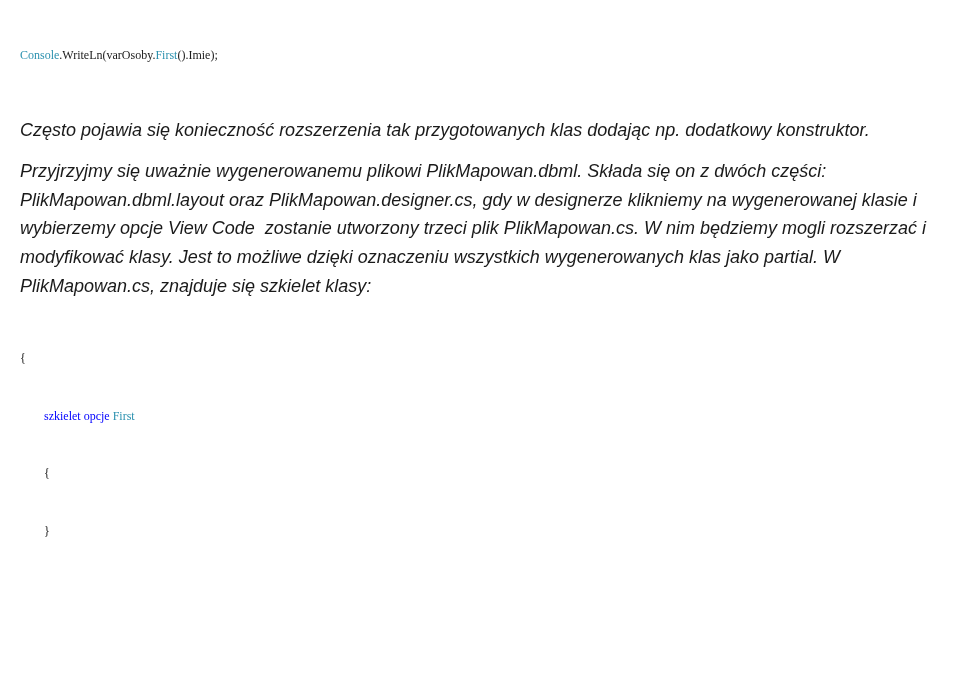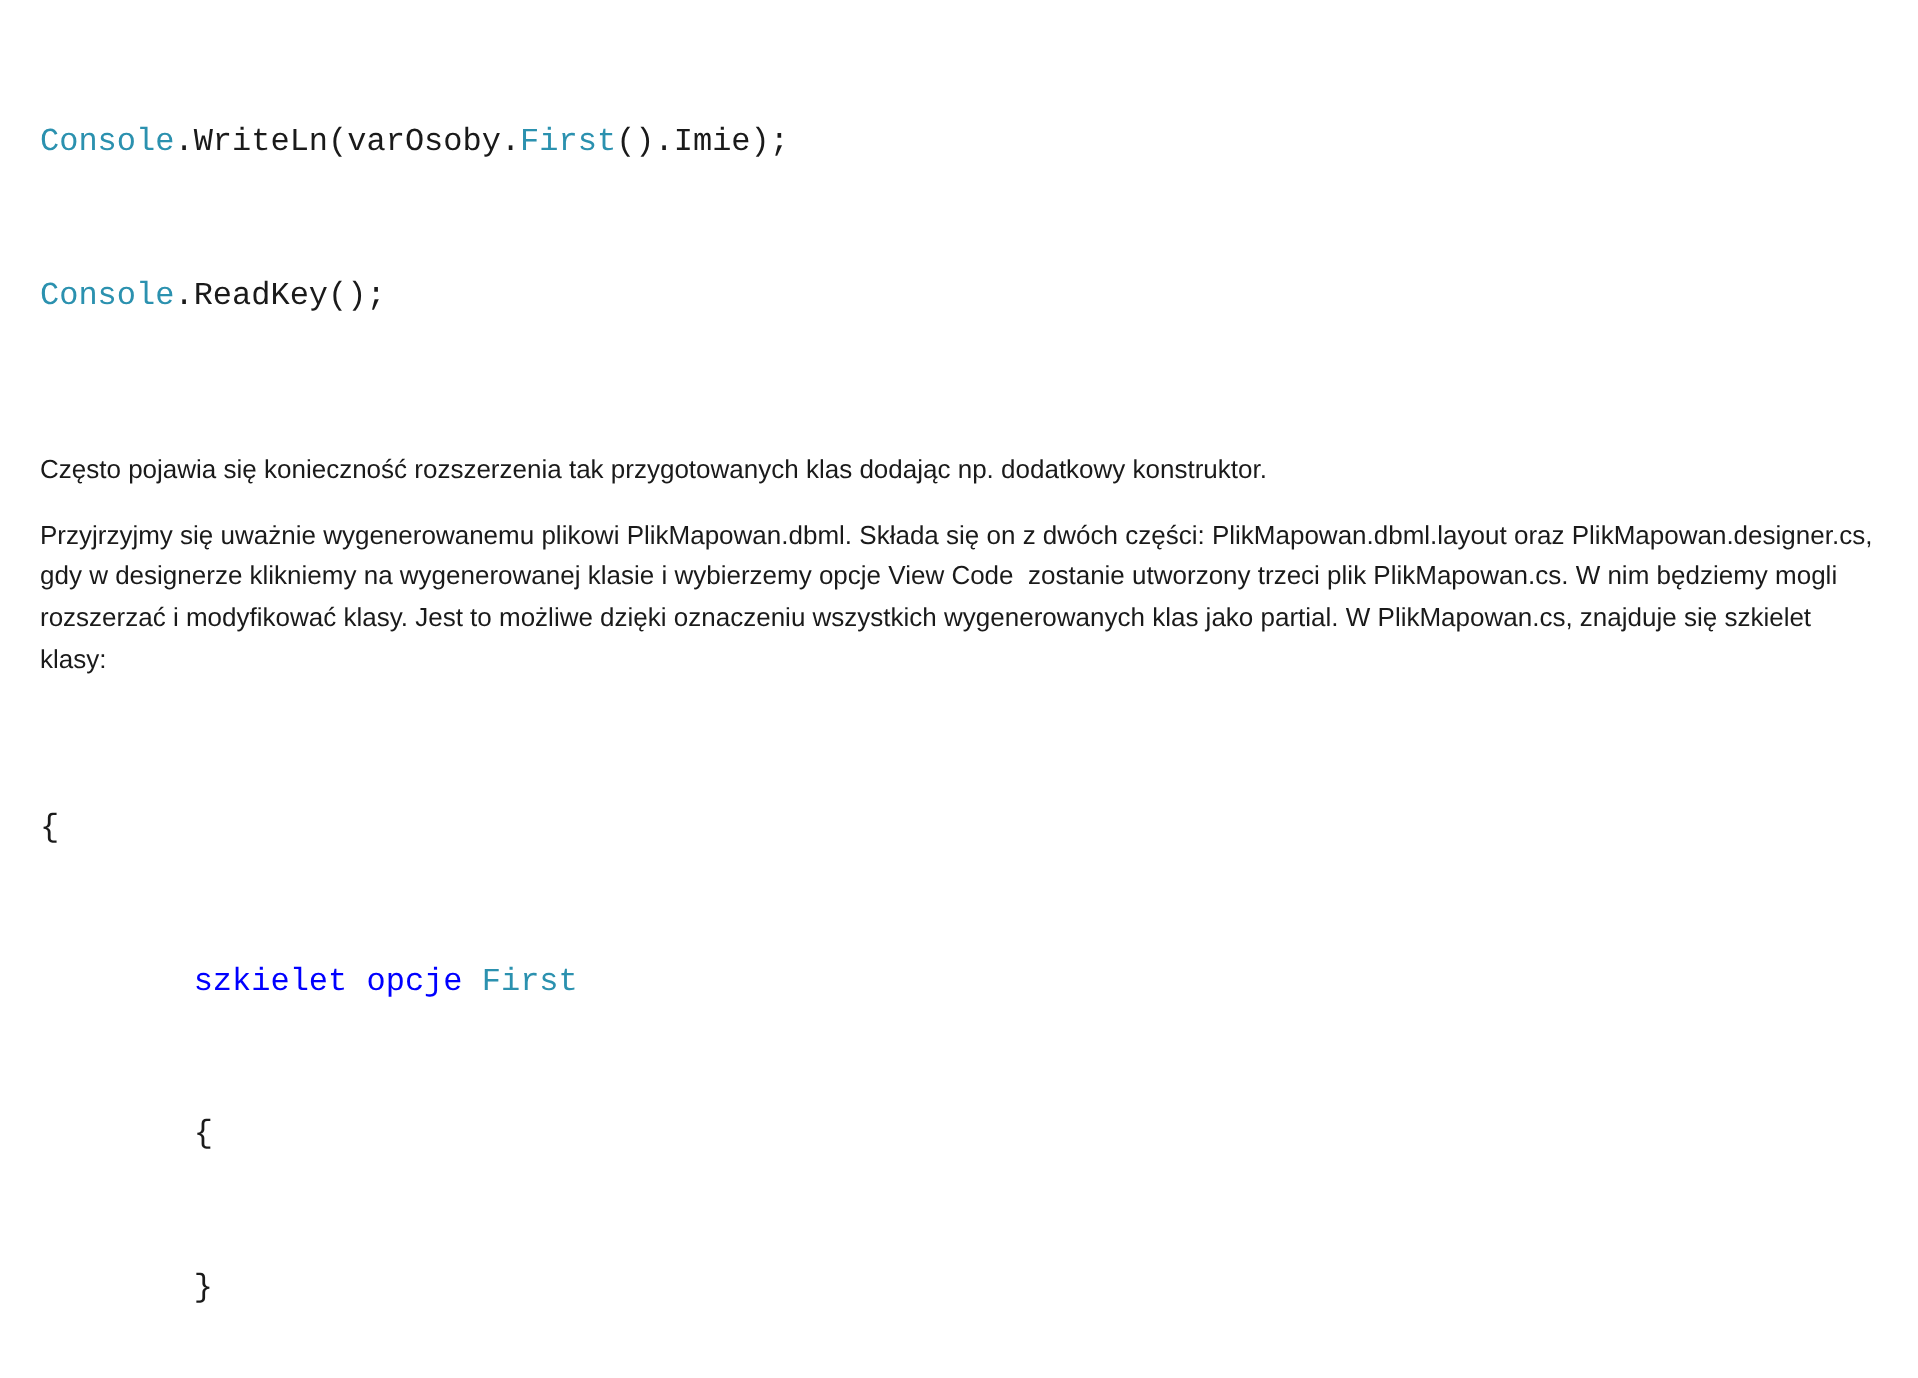--- a/index.html
+++ b/index.html
@@ -17,32 +17,33 @@
       width: 959px;
       min-height: 689px;
     }
 
     .content {
       padding: 8px 20px 20px 20px;
       line-height: 1.6;
     }
 
     .code-block {
-      font-family: Liberation Mono, monospace;
-      font-size: 16px;
+      font-family: Liberation Serif, serif;
+      font-size: 12px;
       background: transparent;
       margin: 0 0 12px 0;
       white-space: pre;
       color: #1a1a1a;
     }
 
     .prose {
       margin: 12px 0;
-      font-size: 13px;
+      font-size: 18px;
       color: #1a1a1a;
+      font-style: italic;
     }
 
     .kw {
       color: #0000ff;
     }
 
     .type {
       color: #2b91af;
     }
 
@@ -54,21 +55,20 @@
       margin-bottom: 6px;
     }
   </style>
 </head>
 <body>
 
 <div class="content">
 
   <div class="code-block">
     <span class="code-line"><span class="type">Console</span>.WriteLn(varOsoby.<span class="type">First</span>().Imie);</span>
-    <span class="code-line"><span class="type">Console</span>.ReadKey();</span>
   </div>
 
   <div class="prose section">
     <span>Często pojawia się konieczność rozszerzenia tak przygotowanych klas dodając np. dodatkowy konstruktor.</span>
   </div>
 
   <div class="prose section">
     <span>Przyjrzyjmy się uważnie wygenerowanemu plikowi PlikMapowan.dbml. Składa się on z dwóch części: PlikMapowan.dbml.layout oraz PlikMapowan.designer.cs, gdy w designerze klikniemy na wygenerowanej klasie i wybierzemy opcje View Code &nbsp;zostanie utworzony trzeci plik PlikMapowan.cs. W nim będziemy mogli rozszerzać i modyfikować klasy. Jest to możliwe dzięki oznaczeniu wszystkich wygenerowanych klas jako partial. W PlikMapowan.cs, znajduje się szkielet klasy:</span>
   </div>
 

